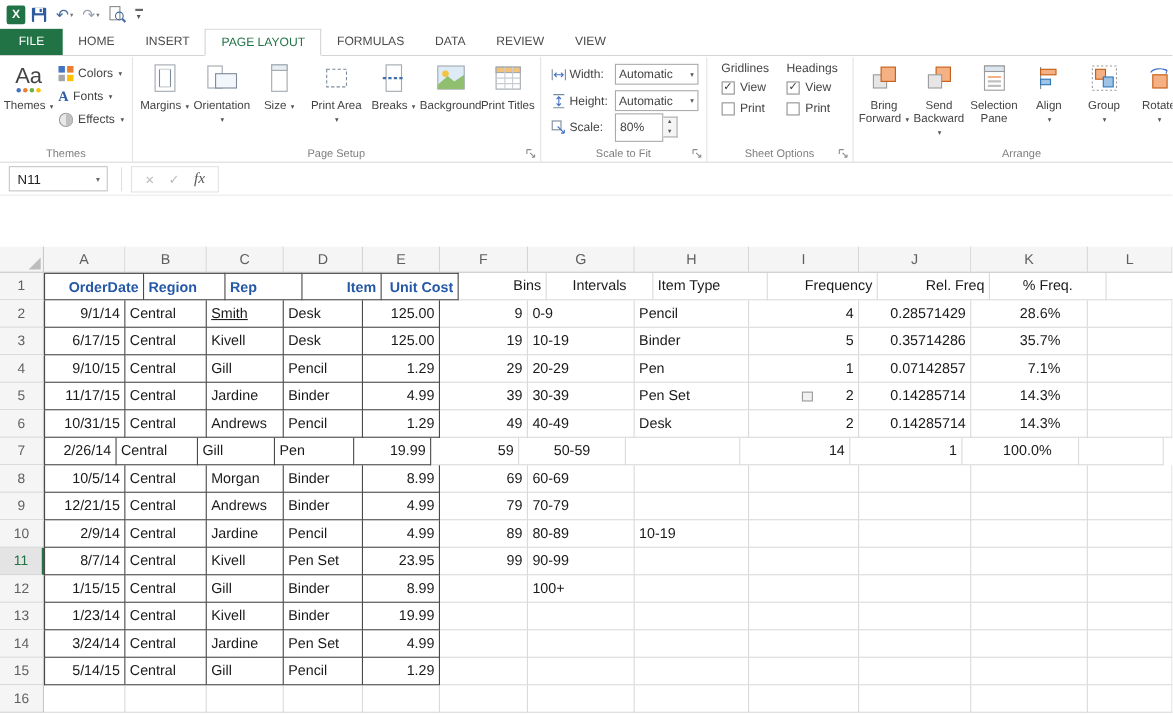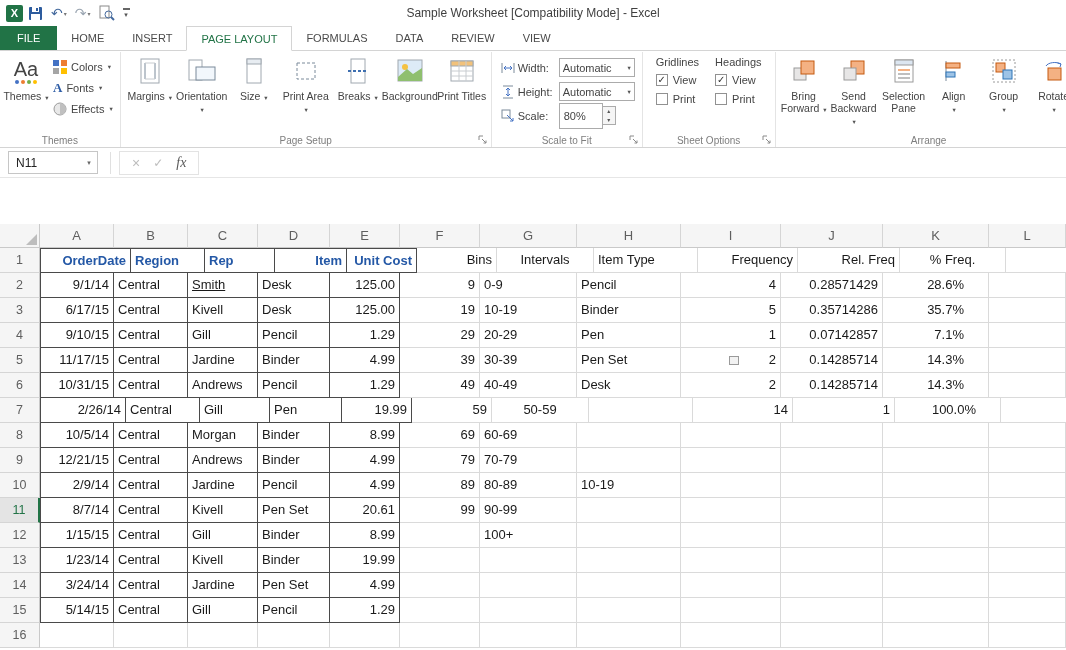--- a/index.html
+++ b/index.html
@@ -115,21 +115,20 @@
         <svg width="16" height="16">
             <rect x="1" y="1" width="9" height="12" fill="#fff" stroke="#8a8a8a"></rect>
             <circle cx="9.5" cy="9.5" r="3.5" fill="none" stroke="#44699D"></circle>
             <line x1="12" y1="12" x2="15" y2="15" stroke="#44699D" stroke-width="2"></line>
           </svg>
       </span>
       <span class="qbtn">
           <span class="qcust"><i class="overbar"></i>▾</span>
         </span>
     </div>
-    <div class="title">Sample Worksheet  [Compatibility Mode] - Excel</div>
   </div>
 
   <div class="tabrow">
     <div class="tab file">FILE</div>
     <div class="tab">HOME</div>
     <div class="tab">INSERT</div>
     <div class="tab active">PAGE LAYOUT</div>
     <div class="tab">FORMULAS</div>
     <div class="tab">DATA</div>
     <div class="tab">REVIEW</div>
@@ -528,21 +527,21 @@
         <div class="g-cell" style="width: 80px; text-align: right;">49</div>
         <div class="g-cell" style="width: 97px; text-align: left;">40-49</div>
         <div class="g-cell" style="width: 104px; text-align: left;">Desk</div>
         <div class="g-cell" style="width: 100px; text-align: right;">2</div>
         <div class="g-cell" style="width: 102px; text-align: right;">0.14285714</div>
         <div class="g-cell pct" style="width: 106px; text-align: right;">14.3%</div>
         <div class="g-cell" style="width: 77px; text-align: left;"></div>
       </div>
       <div class="g-row">
         <div class="g-rowhdr">7</div>
-        <div class="g-cell boxed first" style="width: 86px; text-align: right;">2/26/14</div>
+        <div class="g-cell boxed first" style="width: 66px; text-align: right;">2/26/14</div>
         <div class="g-cell boxed" style="width: 74px; text-align: left;">Central</div>
         <div class="g-cell boxed" style="width: 70px; text-align: left;">Gill</div>
         <div class="g-cell boxed" style="width: 72px; text-align: left;">Pen</div>
         <div class="g-cell boxed" style="width: 70px; text-align: right;">19.99</div>
         <div class="g-cell" style="width: 80px; text-align: right;">59</div>
         <div class="g-cell" style="width: 97px; text-align: center;">50-59</div>
         <div class="g-cell" style="width: 104px; text-align: left;"></div>
         <div class="g-cell" style="width: 100px; text-align: right;">14</div>
         <div class="g-cell" style="width: 102px; text-align: right;">1</div>
         <div class="g-cell pct" style="width: 106px; text-align: right;">100.0%</div>
@@ -592,21 +591,21 @@
         <div class="g-cell" style="width: 102px; text-align: right;"></div>
         <div class="g-cell pct" style="width: 106px; text-align: right;"></div>
         <div class="g-cell" style="width: 77px; text-align: left;"></div>
       </div>
       <div class="g-row">
         <div class="g-rowhdr sel">11</div>
         <div class="g-cell boxed first" style="width: 74px; text-align: right;">8/7/14</div>
         <div class="g-cell boxed" style="width: 74px; text-align: left;">Central</div>
         <div class="g-cell boxed" style="width: 70px; text-align: left;">Kivell</div>
         <div class="g-cell boxed" style="width: 72px; text-align: left;">Pen Set</div>
-        <div class="g-cell boxed" style="width: 70px; text-align: right;">20.61</div>
+        <div class="g-cell boxed" style="width: 70px; text-align: right;">23.95</div>
         <div class="g-cell" style="width: 80px; text-align: right;">99</div>
         <div class="g-cell" style="width: 97px; text-align: left;">90-99</div>
         <div class="g-cell" style="width: 104px; text-align: left;"></div>
         <div class="g-cell" style="width: 100px; text-align: right;"></div>
         <div class="g-cell" style="width: 102px; text-align: right;"></div>
         <div class="g-cell pct" style="width: 106px; text-align: right;"></div>
         <div class="g-cell" style="width: 77px; text-align: left;"></div>
       </div>
       <div class="g-row">
         <div class="g-rowhdr">12</div>

